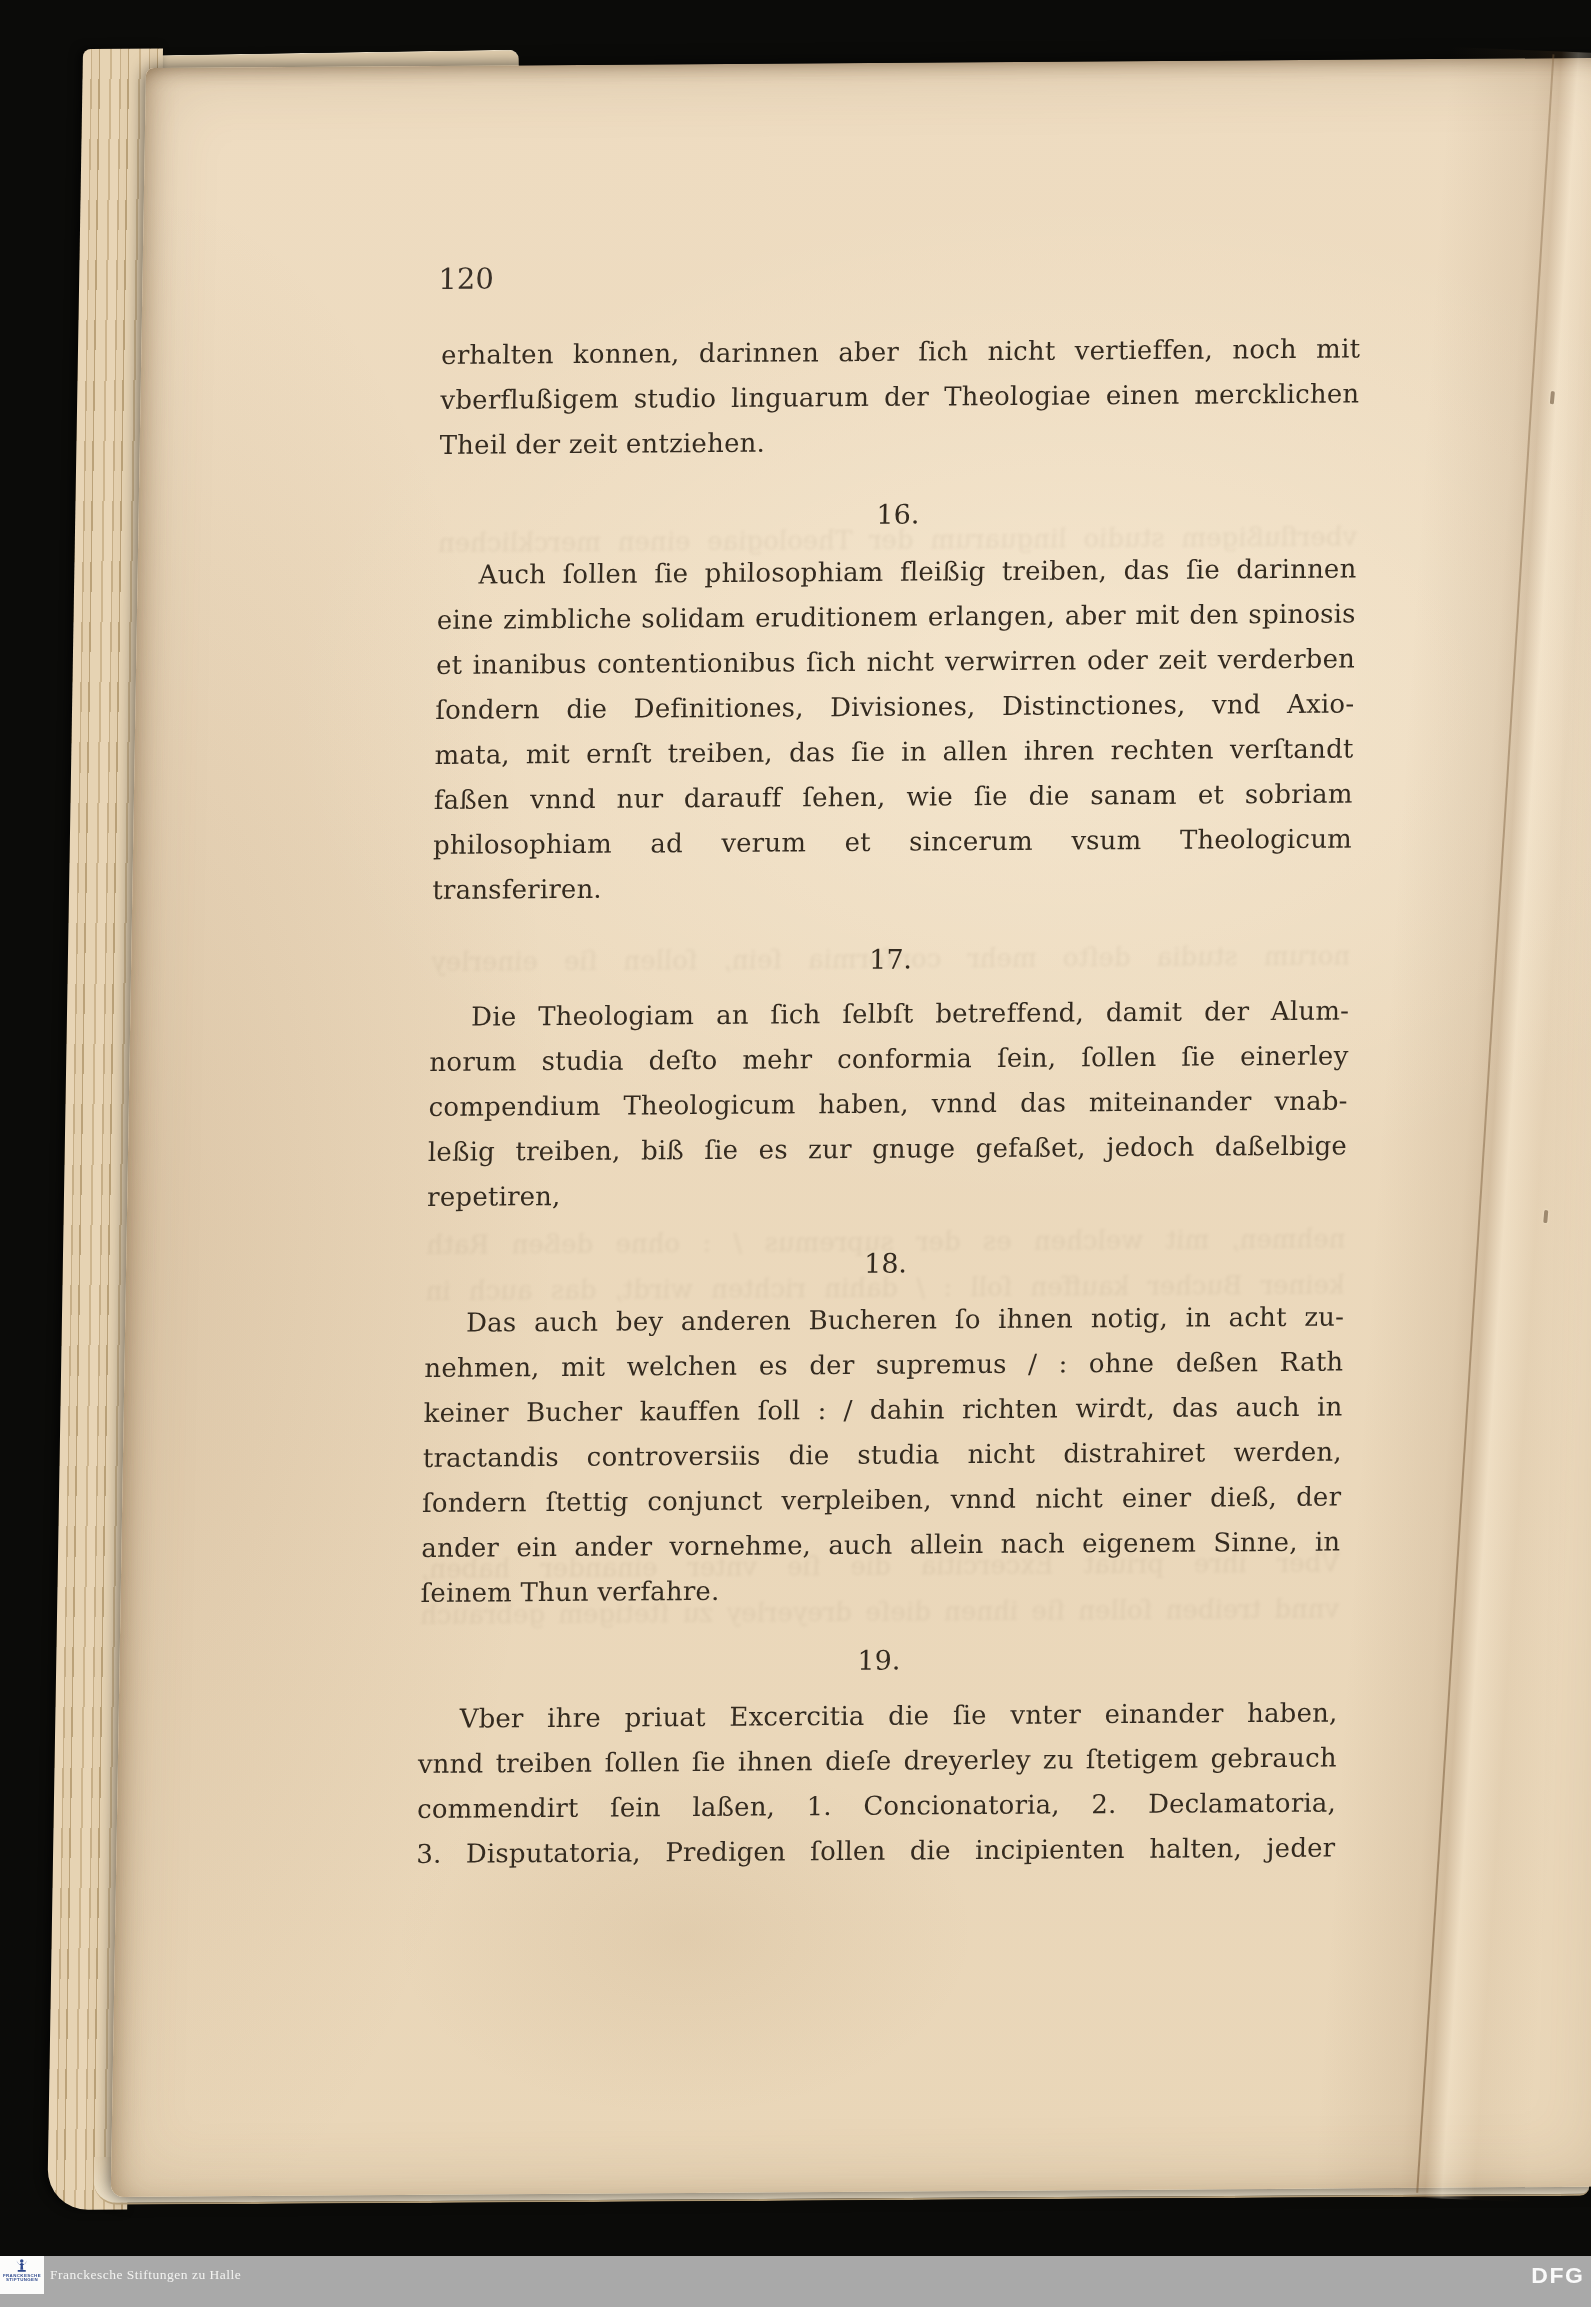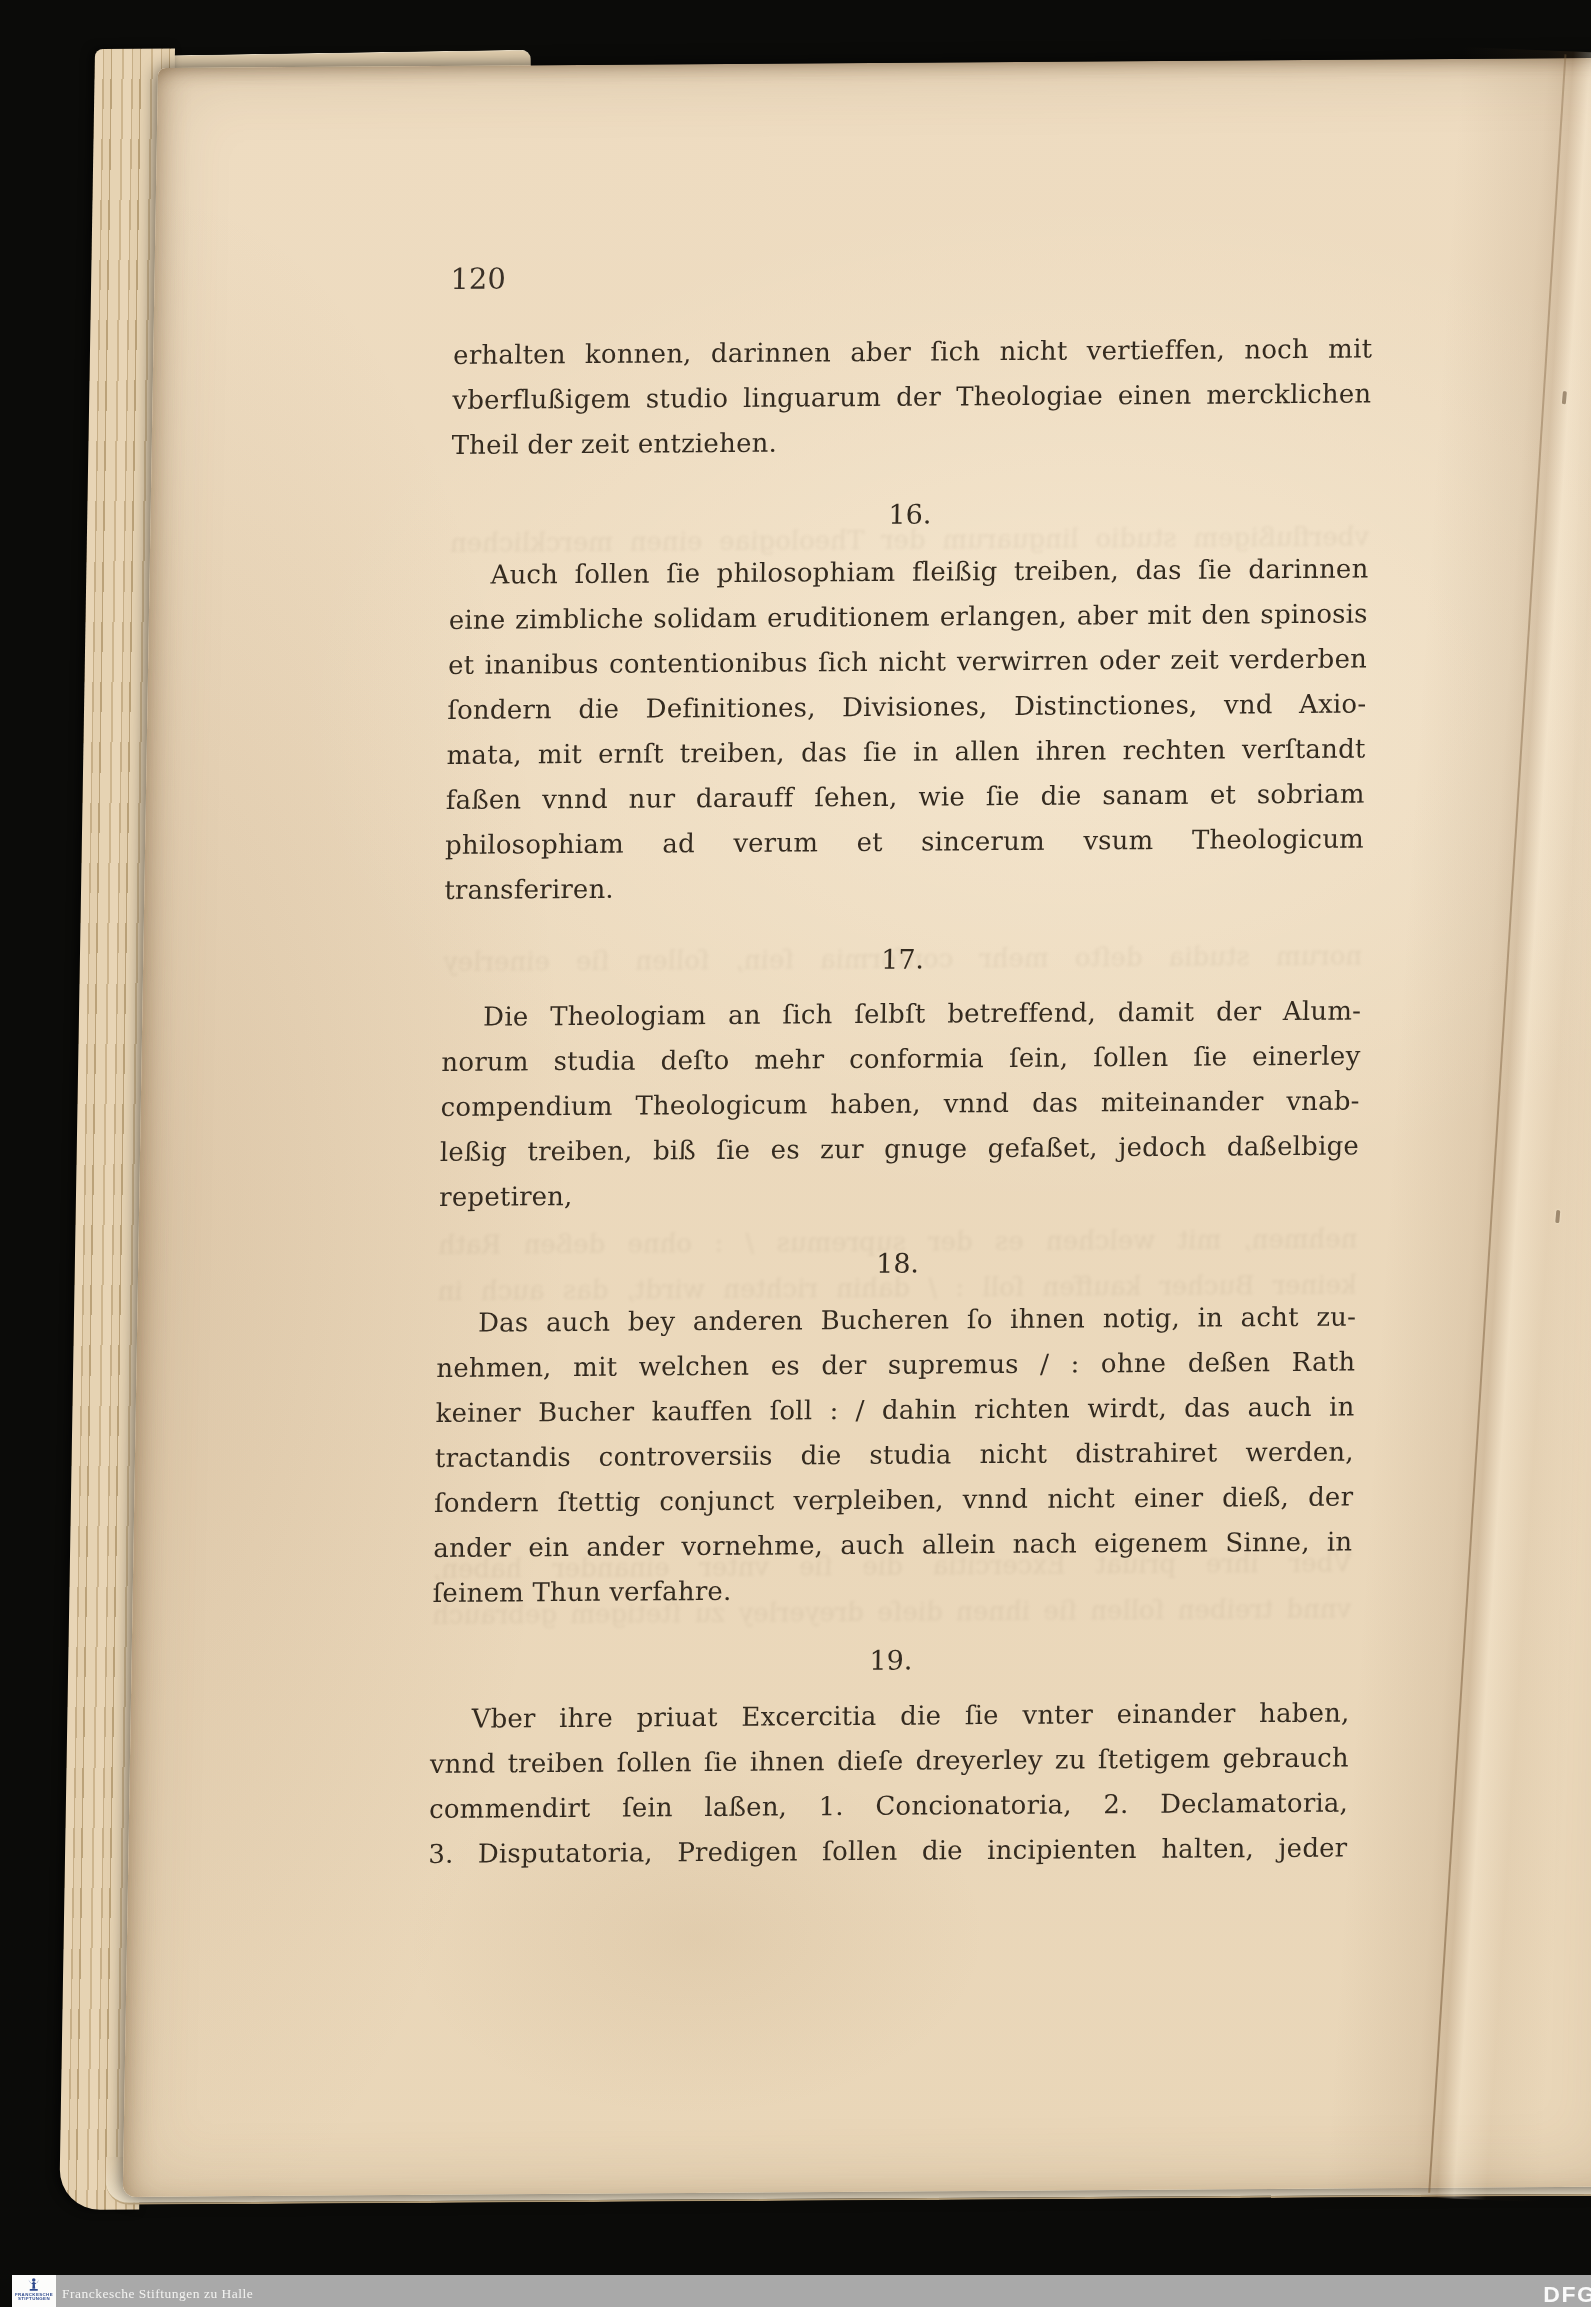--- a/index.html
+++ b/index.html
@@ -1,21 +1,21 @@
 <!DOCTYPE html>
 <html style="font-size:12.7px"><head>
 <meta charset="utf-8">
 <style>
   html,body{margin:0;padding:0;}
   body{
     width:1591px;height:2307px;overflow:hidden;position:relative;
     background:#0b0b09;
     font-family:"DejaVu Serif","Liberation Serif",serif;
   }
-  .scene{position:absolute;inset:0;margin-left:12px;}
+  .scene{position:absolute;inset:0;}
 
   
   .under-top{
     position:absolute;left:89px;top:53px;width:430px;height:56px;z-index:1;
     background:#e2cfaf;border-top:1.6px solid #f0e4cc;border-radius:6.4px 9.5px 0 0;
     transform:rotate(-0.9deg);
   }
   .stack{
     position:absolute;left:83px;top:49px;width:80px;height:2161px;z-index:2;
     transform:skew(-0.95deg,-0.3deg);transform-origin:0 0;
@@ -81,21 +81,21 @@
   #p0{top:267px;} #h16{top:436px;} #p16{top:487px;} #h17{top:881px;}
   #p17{top:929px;} #h18{top:1185px;} #p18{top:1235px;} #h19{top:1582px;}
   #p19{top:1631px;}
 
   
   .ghost{position:absolute;left:300px;width:919px;font-size:26px;line-height:45px;
     color:#6e5b40;opacity:.09;filter:blur(1.6px);transform:scaleX(-1);
     text-align:justify;text-align-last:justify;pointer-events:none;}
 
   
-  .footerbar{position:absolute;left:0;bottom:0;width:1591px;height:32px;z-index:10;
+  .footerbar{position:absolute;left:0;bottom:0;width:1591px;height:51px;z-index:10;
     background:#a9a9a9;}
   .logobox{position:absolute;left:0;top:0;width:44px;height:38px;background:#fcfcfb;
     display:flex;flex-direction:column;align-items:center;justify-content:flex-start;
     padding-top:1.6px;box-sizing:border-box;}
   .logotext{font-family:"Liberation Sans",sans-serif;font-size:4.4px;line-height:4.8px;
     letter-spacing:0.4px;color:#2f4a8e;text-align:center;font-weight:bold;}
   .barlabel{position:absolute;left:50px;top:0;height:38px;line-height:38px;
     font-family:"Liberation Serif",serif;font-size:13.5px;letter-spacing:0.5px;
     color:#f3f3f1;}
   .dfg{position:absolute;right:6.4px;top:5.6px;font-family:"Liberation Sans",sans-serif;

